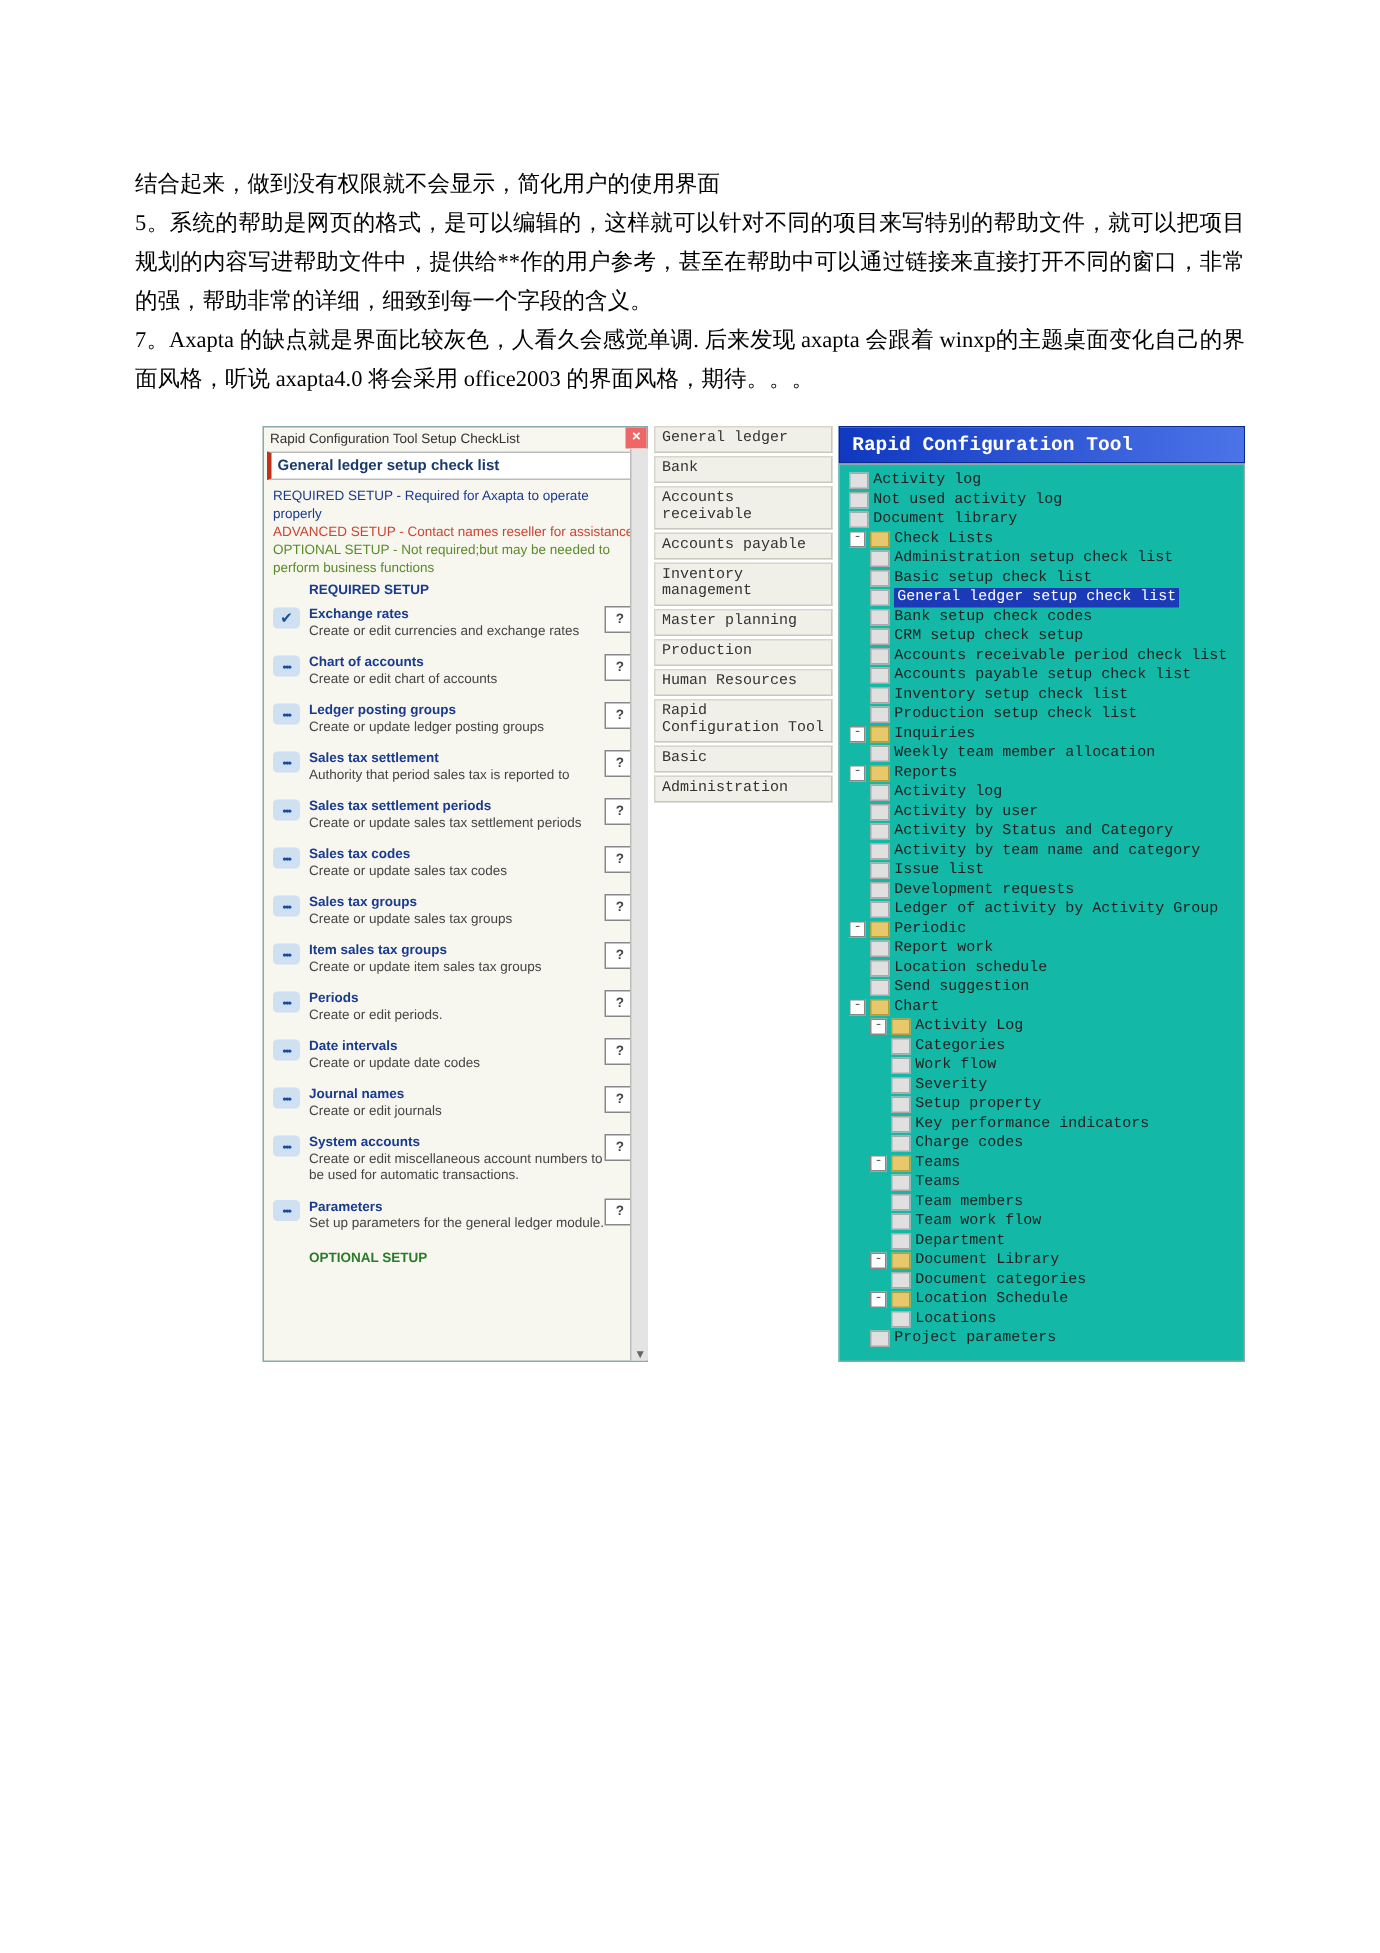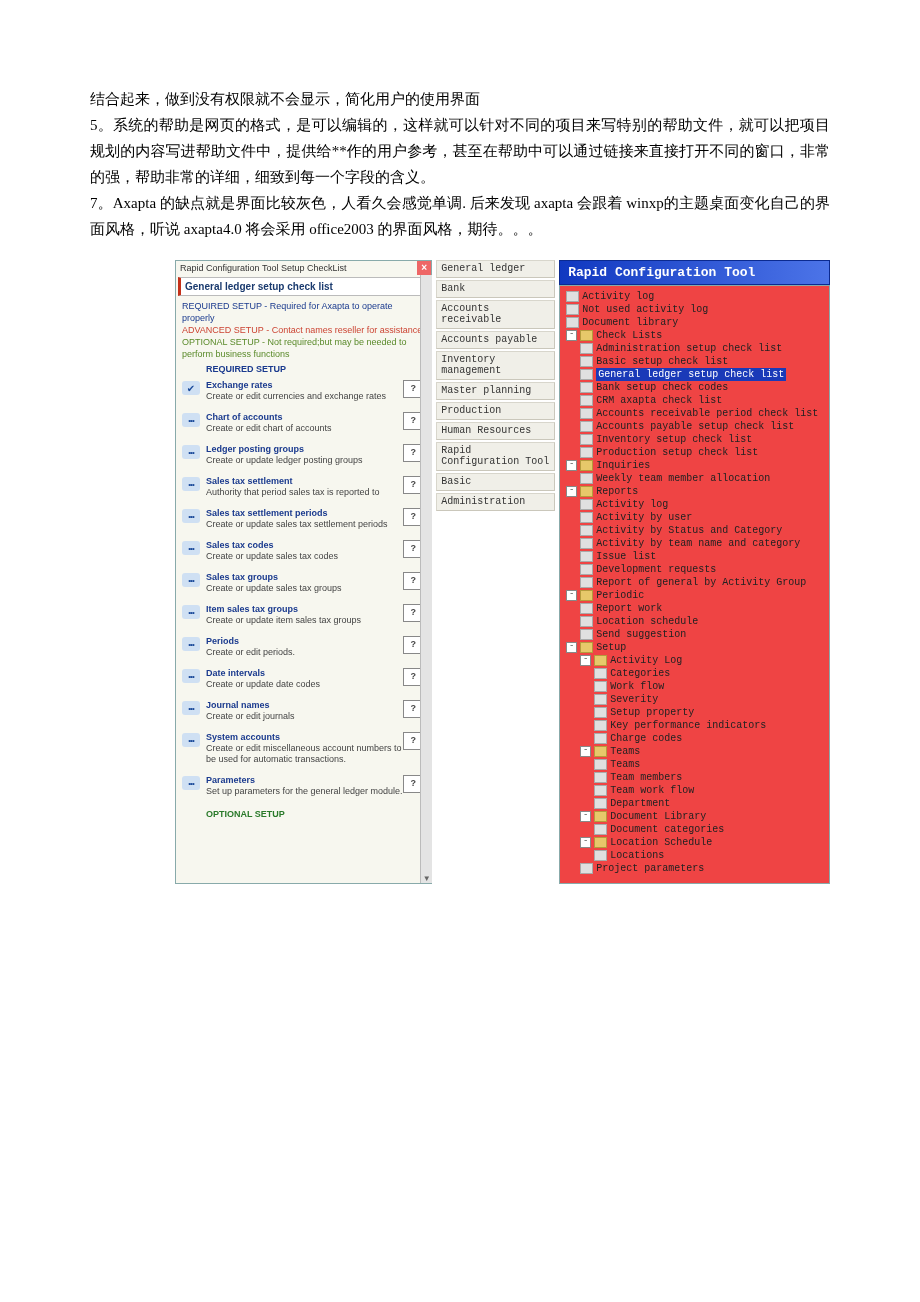--- a/index.html
+++ b/index.html
@@ -1,16 +1,16 @@
 <!DOCTYPE html>
 <html><head>
 <meta charset="utf-8">
 <style>
   body{margin:0;background:#fff;font-family:"SimSun","宋体",serif;color:#000;width:920px}
-  .page{padding:86px 90px 0 90px}
+  .page{padding:110px 90px 0 90px}
   .cn{font-size:15px;line-height:26px;text-align:justify}
   .cn p{margin:0 0 0 0}
   .shot{margin:18px 0 0 85px;display:flex;gap:4px;font-family:Tahoma,Verdana,Arial,sans-serif;font-size:9px;color:#333}
   .panel-l{position:relative;width:262px;border:1px solid #8aa;background:#f7f7ef}
   .panel-l .titlebar{height:14px;display:flex;align-items:center;padding:0 4px;font-size:9px;color:#333}
   .panel-l .close{position:absolute;right:0;top:0;width:14px;height:14px;background:#e66;color:#fff;text-align:center;line-height:14px;font-weight:bold;font-size:10px;cursor:pointer}
   .panel-l .gl-head{margin:2px 2px 4px 2px;border:1px solid #bbb;border-left:3px solid #c43119;background:#fff;padding:3px 4px;font-weight:bold;color:#1a3a6e;font-size:10px}
   .legend{padding:0 6px;font-size:9px;line-height:12px}
   .leg1{color:#1a3a8e}.leg2{color:#c43}.leg3{color:#5a8a2a}.leg4{color:#5a8a2a}
   .req-title{padding:4px 0 2px 30px;color:#1a3a8e;font-weight:bold;font-size:9px}
@@ -22,21 +22,21 @@
   .help{position:absolute;right:8px;top:4px;width:18px;height:16px;border:1px solid #888;background:#fff;text-align:center;line-height:14px;font-weight:bold;color:#444;cursor:pointer}
   .opt-title{padding:6px 0 10px 30px;color:#2a7a2a;font-weight:bold;font-size:9px}
   .scroll-l{position:absolute;right:-1px;top:14px;bottom:0;width:11px;background:#e4e4e4;border-left:1px solid #bbb}
   .scroll-l:before{content:"▼";position:absolute;bottom:0;left:0;right:0;text-align:center;font-size:8px;color:#666}
 
   .panel-m{width:122px}
   .nav-item{background:#f0efe8;border-top:1px solid #d8d6cc;border-bottom:1px solid #cac7bb;border-left:1px solid #d8d6cc;border-right:1px solid #cac7bb;padding:2px 4px 3px 4px;margin-bottom:2px;color:#333;font-family:"Courier New",monospace;font-size:10px;cursor:pointer}
 
   .panel-r{width:278px}
   .rct{background:linear-gradient(90deg,#1038c0,#4c74e8);color:#fff;font-family:"Courier New",monospace;font-weight:bold;font-size:13px;padding:4px 8px;border:1px solid #0b2a90}
-  .tree{background:#ef4444;border:1px solid #8aa;padding:4px 2px 8px 2px;font-family:"Courier New",monospace;font-size:10px;line-height:13px;color:#222}
+  .tree{background:#14b8a6;border:1px solid #8aa;padding:4px 2px 8px 2px;font-family:"Courier New",monospace;font-size:10px;line-height:13px;color:#222}
   .tn{display:flex;align-items:center;white-space:nowrap}
   .tn .tg{width:9px;height:9px;border:1px solid #888;text-align:center;line-height:7px;font-size:9px;margin-right:3px;color:#555;background:#fff}
   .tn .sp{display:inline-block}
   .tn .ic{width:11px;height:9px;background:#e7c86a;border:1px solid #b59b3c;margin-right:3px}
   .tn .ic.doc{background:#e0e0e0;border-color:#aaa}
   .tn.sel .lbl{background:#1a3ab8;color:#fff;padding:0 2px}
 </style>
 </head>
 <body>
 
@@ -226,21 +226,21 @@
             <span class="lbl">General ledger setup check list</span>
           </div>
           <div class="tn">
             <span class="sp" style="width: 18px;"></span>
             <span class="ic doc"></span>
             <span class="lbl">Bank setup check codes</span>
           </div>
           <div class="tn">
             <span class="sp" style="width: 18px;"></span>
             <span class="ic doc"></span>
-            <span class="lbl">CRM axapta check list</span>
+            <span class="lbl">CRM setup check setup</span>
           </div>
           <div class="tn">
             <span class="sp" style="width: 18px;"></span>
             <span class="ic doc"></span>
             <span class="lbl">Accounts receivable period check list</span>
           </div>
           <div class="tn">
             <span class="sp" style="width: 18px;"></span>
             <span class="ic doc"></span>
             <span class="lbl">Accounts payable setup check list</span>
@@ -298,21 +298,21 @@
             <span class="lbl">Issue list</span>
           </div>
           <div class="tn">
             <span class="sp" style="width: 18px;"></span>
             <span class="ic doc"></span>
             <span class="lbl">Development requests</span>
           </div>
           <div class="tn">
             <span class="sp" style="width: 18px;"></span>
             <span class="ic doc"></span>
-            <span class="lbl">Report of general by Activity Group</span>
+            <span class="lbl">Ledger of activity by Activity Group</span>
           </div>
           <div class="tn">
             <span class="sp" style="width: 4px;"></span>
             <span class="tg">-</span>
             <span class="ic"></span>
             <span class="lbl">Periodic</span>
           </div>
           <div class="tn">
             <span class="sp" style="width: 18px;"></span>
             <span class="ic doc"></span>
@@ -325,21 +325,21 @@
           </div>
           <div class="tn">
             <span class="sp" style="width: 18px;"></span>
             <span class="ic doc"></span>
             <span class="lbl">Send suggestion</span>
           </div>
           <div class="tn">
             <span class="sp" style="width: 4px;"></span>
             <span class="tg">-</span>
             <span class="ic"></span>
-            <span class="lbl">Setup</span>
+            <span class="lbl">Chart</span>
           </div>
           <div class="tn">
             <span class="sp" style="width: 18px;"></span>
             <span class="tg">-</span>
             <span class="ic"></span>
             <span class="lbl">Activity Log</span>
           </div>
           <div class="tn">
             <span class="sp" style="width: 32px;"></span>
             <span class="ic doc"></span>

